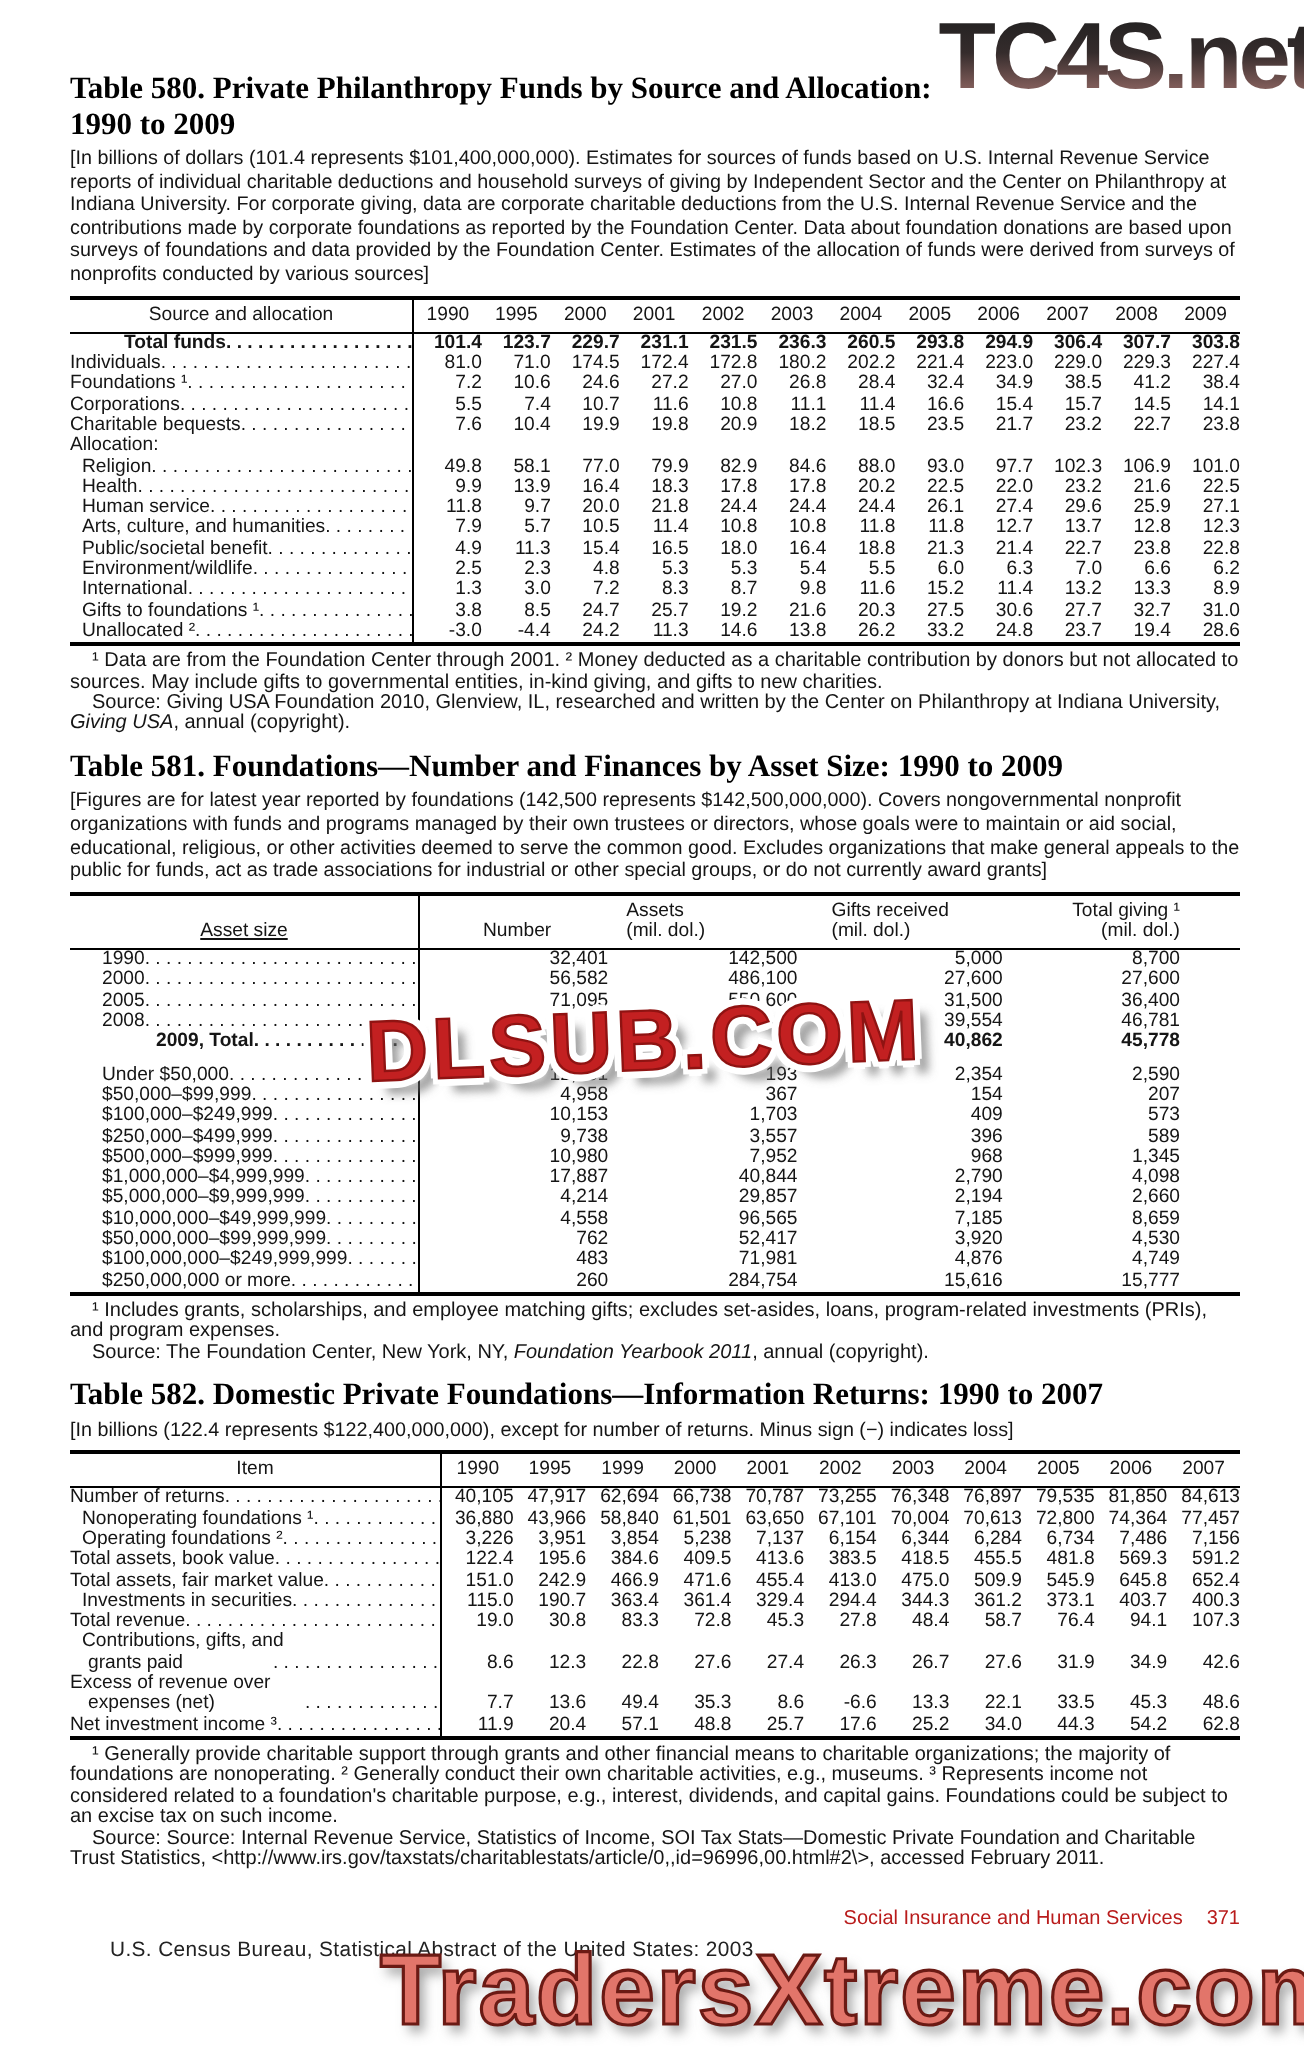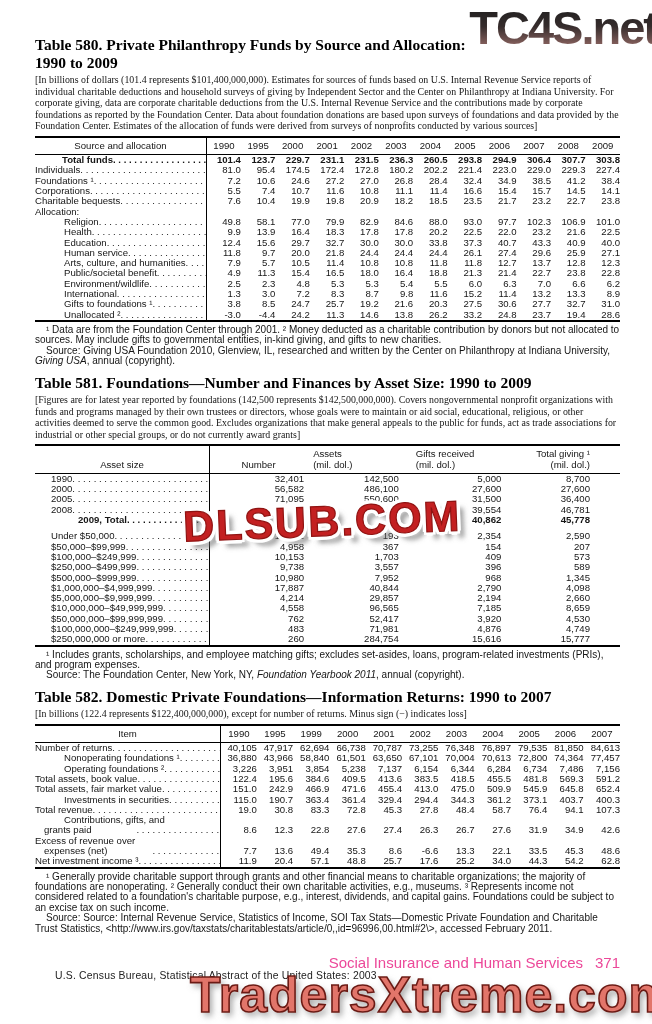--- a/index.html
+++ b/index.html
@@ -3,44 +3,44 @@
 <meta charset="utf-8">
 <style>
   html,body{margin:0;padding:0;background:#fff;}
   .page{position:relative;width:652px;height:1024px;background:#fff;overflow:hidden;
         font-family:"Liberation Sans","DejaVu Sans",sans-serif;color:#151515;}
   .content{padding:36px 32px 0 35px;}
 
   .ttl{font-family:"Liberation Serif","DejaVu Serif",serif;font-weight:bold;color:#000;
        font-size:15.5px;line-height:17.5px;margin:0;}
   h2.ttl{margin-top:7px;}
-  .note{font-size:9.9px;line-height:11.6px;margin:3px 0 0 0;text-align:left;font-family:Liberation Serif, serif;}
+  .note{font-size:9.9px;line-height:11.6px;margin:3px 0 0 0;text-align:left;}
 
   table.stat{border-collapse:collapse;table-layout:fixed;width:585px;
              border-top:2px solid #000;border-bottom:2px solid #000;margin-top:4px;}
   table.stat thead th{font-weight:normal;font-size:9.6px;line-height:10.2px;
              border-bottom:1px solid #000;padding:3px 1px;vertical-align:bottom;}
   th.stub-h{border-right:1px solid #000;text-align:center;vertical-align:middle;}
   th.yh{text-align:center;}
   table.stat td{font-size:9.6px;line-height:10.3px;padding:0;}
   td.stub{border-right:1px solid #000;padding:0 2px;overflow:hidden;}
   td.num{text-align:right;padding-right:3px;vertical-align:bottom;white-space:nowrap;}
   .b{font-weight:bold;}
   .lbl{display:flex;align-items:baseline;white-space:nowrap;overflow:hidden;}
   .fill{flex:1 1 auto;overflow:hidden;white-space:nowrap;color:#151515;}
   .fill::before{content:" . . . . . . . . . . . . . . . . . . . . . . . . . . . . . . . . . . . . . . . . . . . . . . . . . . . . . . . . . .";}
-  .ind1{padding-left:6px;margin-left:23px;}
+  .ind1{padding-left:6px;}
   .ind2{padding-left:27px;}
   .ind2l{padding-left:9px;gap:45px;}
   tr.gap td{padding-top:6px;}
 
   
   .t580 th.stub-h{width:169px;}
   
-  .t581 th.stub-h{width:172px;}
+  .t581 th.stub-h{width:172px;text-decoration:underline;}
   .t581 td.stub{padding-left:16px;}
   .t581 th.c1{text-align:center;padding-right:6px;}
   .t581 th.c2,.t581 th.c3{text-align:left;padding-right:16px;}
   .t581 th.c4{text-align:right;padding-right:30px;}
   .t581 td.num:nth-child(2){padding-right:8px;}
   .t581 td.num:nth-child(3){padding-right:16px;}
   .t581 td.num:nth-child(4){padding-right:16px;}
   .t581 td.num:nth-child(5){padding-right:30px;}
   
   .t582 th.stub-h{width:183px;}
@@ -55,21 +55,21 @@
     background:linear-gradient(180deg,#202020 12%,#352c2c 48%,#7c5a57 78%,#a17874 100%);
     -webkit-background-clip:text;background-clip:text;color:transparent;-webkit-text-fill-color:transparent;}
   .wm-mid{top:497px;left:183px;font-weight:bold;font-size:43px;letter-spacing:2px;
     color:#c32021;-webkit-text-stroke:1.2px #8f1312;transform:rotate(-2.3deg);
     text-shadow:-3px -3px 0 #fff,-3px 3px 0 #fff,3px -3px 0 #fff,3px 3px 0 #fff,
       -4px 0 0 #fff,4px 0 0 #fff,0 -4px 0 #fff,0 4px 0 #fff,7px 7px 5px rgba(110,110,110,.7);}
   .wm-bot{top:966px;left:190px;font-weight:bold;font-size:50px;letter-spacing:1px;
     color:#e2756a;-webkit-text-stroke:1.6px #6b1a14;
     text-shadow:3px 4px 6px rgba(140,140,140,.8);}
 
-  .footer-right{position:absolute;top:954px;right:32px;font-size:15px;color:#ec4899;}
+  .footer-right{position:absolute;top:954px;right:32px;font-size:10px;color:#b91c1c;}
   .footer-right .pgnum{margin-left:12px;}
   .footer-left{position:absolute;top:970px;left:55px;font-size:10.4px;color:#222;letter-spacing:.2px;}
 </style>
 </head>
 <body>
 
 <div class="page">
 
   <div class="wm wm-top">TC4S.net</div>
 
@@ -118,21 +118,21 @@
             <td class="num b">303.8</td>
           </tr>
           <tr>
             <td class="stub">
               <div class="lbl">
                 <span>Individuals</span>
                 <span class="fill"></span>
               </div>
             </td>
             <td class="num">81.0</td>
-            <td class="num">95.4</td>
+            <td class="num">71.0</td>
             <td class="num">174.5</td>
             <td class="num">172.4</td>
             <td class="num">172.8</td>
             <td class="num">180.2</td>
             <td class="num">202.2</td>
             <td class="num">221.4</td>
             <td class="num">223.0</td>
             <td class="num">229.0</td>
             <td class="num">229.3</td>
             <td class="num">227.4</td>
@@ -248,40 +248,20 @@
             <td class="num">16.4</td>
             <td class="num">18.3</td>
             <td class="num">17.8</td>
             <td class="num">17.8</td>
             <td class="num">20.2</td>
             <td class="num">22.5</td>
             <td class="num">22.0</td>
             <td class="num">23.2</td>
             <td class="num">21.6</td>
             <td class="num">22.5</td>
-          </tr>
-          <tr>
-            <td class="stub">
-              <div class="lbl ind1">
-                <span>Education</span>
-                <span class="fill"></span>
-              </div>
-            </td>
-            <td class="num">12.4</td>
-            <td class="num">15.6</td>
-            <td class="num">29.7</td>
-            <td class="num">32.7</td>
-            <td class="num">30.0</td>
-            <td class="num">30.0</td>
-            <td class="num">33.8</td>
-            <td class="num">37.3</td>
-            <td class="num">40.7</td>
-            <td class="num">43.3</td>
-            <td class="num">40.9</td>
-            <td class="num">40.0</td>
           </tr>
           <tr>
             <td class="stub">
               <div class="lbl ind1">
                 <span>Human service</span>
                 <span class="fill"></span>
               </div>
             </td>
             <td class="num">11.8</td>
             <td class="num">9.7</td>

